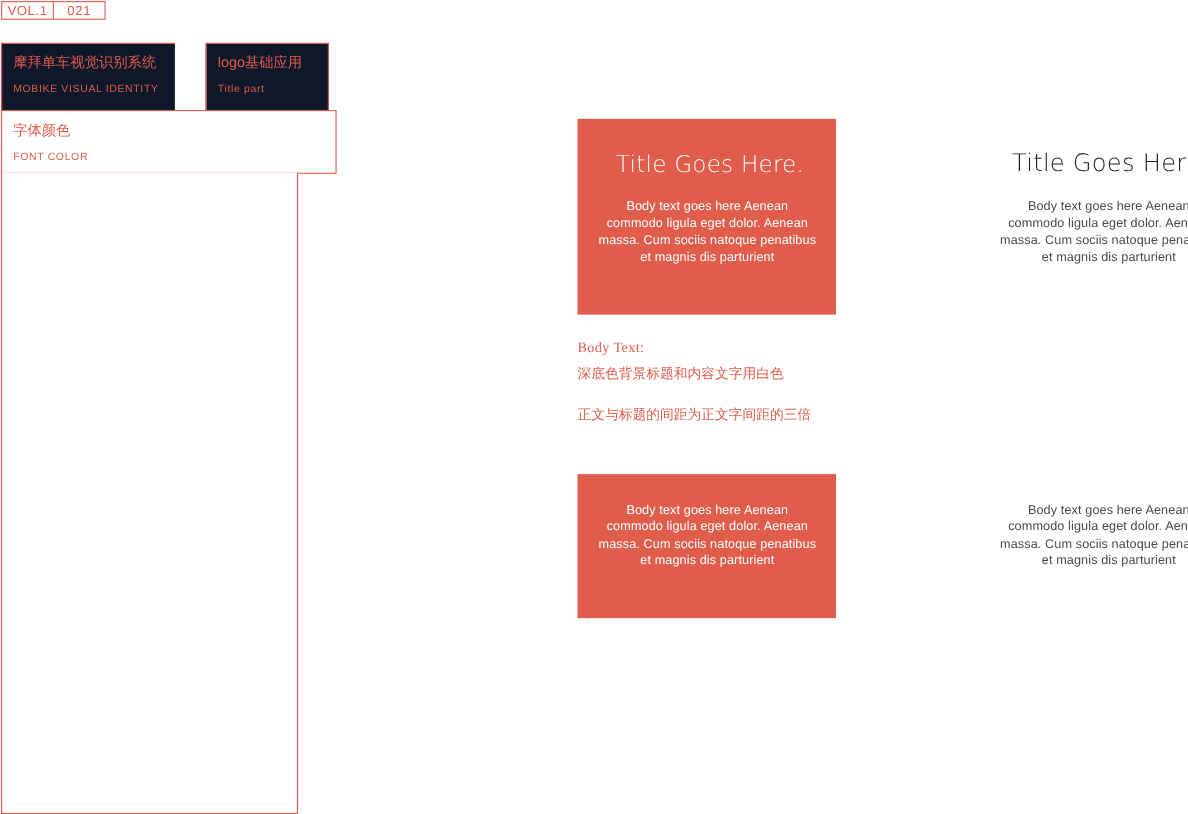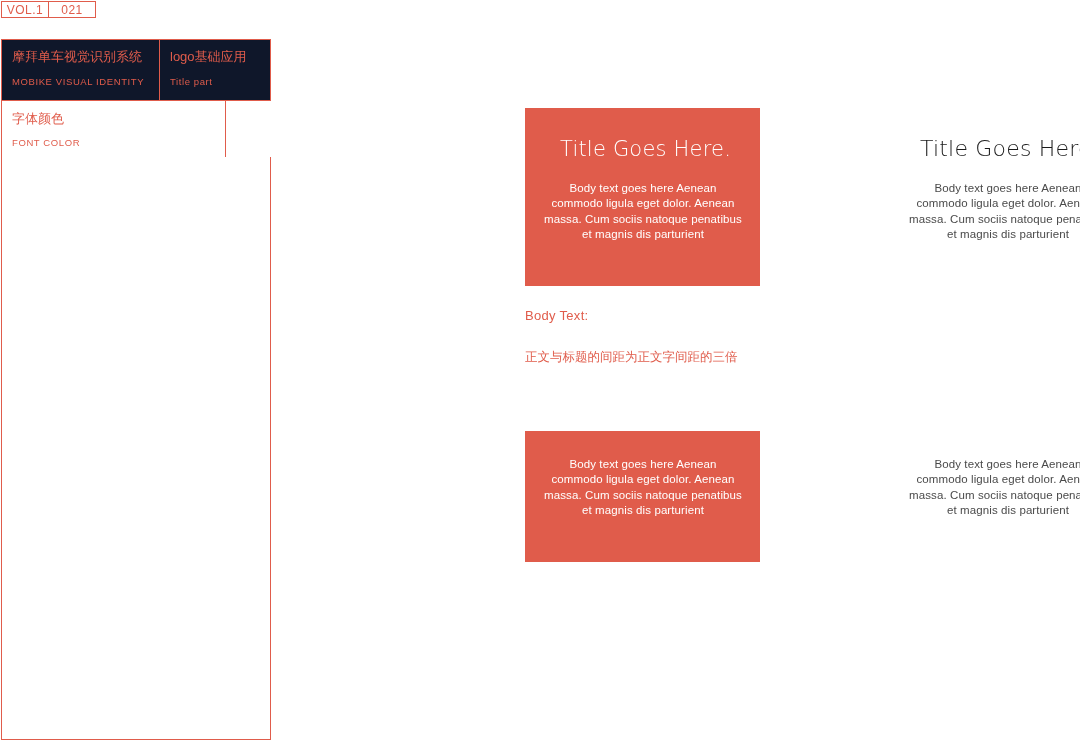--- a/index.html
+++ b/index.html
@@ -58,40 +58,41 @@
     height: 62px;
     padding: 8px 10px 0 10px;
     background: #0f172a;
   }
   .title-box-cn {
     width: 158px;
     border-right: none;
   }
   .title-box-en {
     width: 112px;
+    margin-left: 28px;
   }
   .t-cn {
     color: #e05c4b;
     font-size: 13px;
     line-height: 18px;
     white-space: nowrap;
   }
   .t-en {
     color: #e05c4b;
     font-size: 9.5px;
     letter-spacing: 0.6px;
     margin-top: 10px;
     white-space: nowrap;
   }
 
   .section-box {
     position: absolute;
     left: 0;
     top: 99px;
-    width: 225px;
+    width: 305px;
     height: 58px;
     box-sizing: border-box;
     border: 1px solid #e05c4b;
     padding: 9px 10px 0 10px;
     background: #fff;
   }
   .s-cn {
     color: #e05c4b;
     font-size: 13px;
     line-height: 18px;
@@ -193,21 +194,21 @@
     color: #4a4a4a;
   }
 
   .notes {
     position: absolute;
     left: 255px;
     top: 308px;
     color: #e05c4b;
   }
   .note-label {
-    font-family: Liberation Sans, sans-serif;
+    font-family: Liberation Serif, serif;
     font-size: 13px;
     letter-spacing: 0.3px;
     margin-bottom: 7px;
   }
   .note-line {
     font-size: 12.5px;
     line-height: 19px;
   }
   .note-gap {
     height: 18px;
@@ -247,20 +248,21 @@
   <div class="swatch swatch-top"></div>
 
   <div class="heading heading-on-red">Title Goes Here.</div>
   <div class="heading heading-on-white">Title Goes Here.</div>
 
   <div class="body-block bb-red-top">Body text goes here Aenean commodo ligula eget dolor. Aenean massa. Cum sociis natoque penatibus et magnis dis parturient</div>
   <div class="body-block bb-white-top">Body text goes here Aenean commodo ligula eget dolor. Aenean massa. Cum sociis natoque penatibus et magnis dis parturient</div>
 
   <div class="notes">
     <div class="note-label">Body Text:</div>
+    <div class="note-line">深底色背景标题和内容文字用白色</div>
     <div class="note-gap"></div>
     <div class="note-line">正文与标题的间距为正文字间距的三倍</div>
   </div>
 
   <div class="swatch swatch-bottom"></div>
 
   <div class="body-block bb-red-bottom">Body text goes here Aenean commodo ligula eget dolor. Aenean massa. Cum sociis natoque penatibus et magnis dis parturient</div>
   <div class="body-block bb-white-bottom">Body text goes here Aenean commodo ligula eget dolor. Aenean massa. Cum sociis natoque penatibus et magnis dis parturient</div>
 </div>
 

